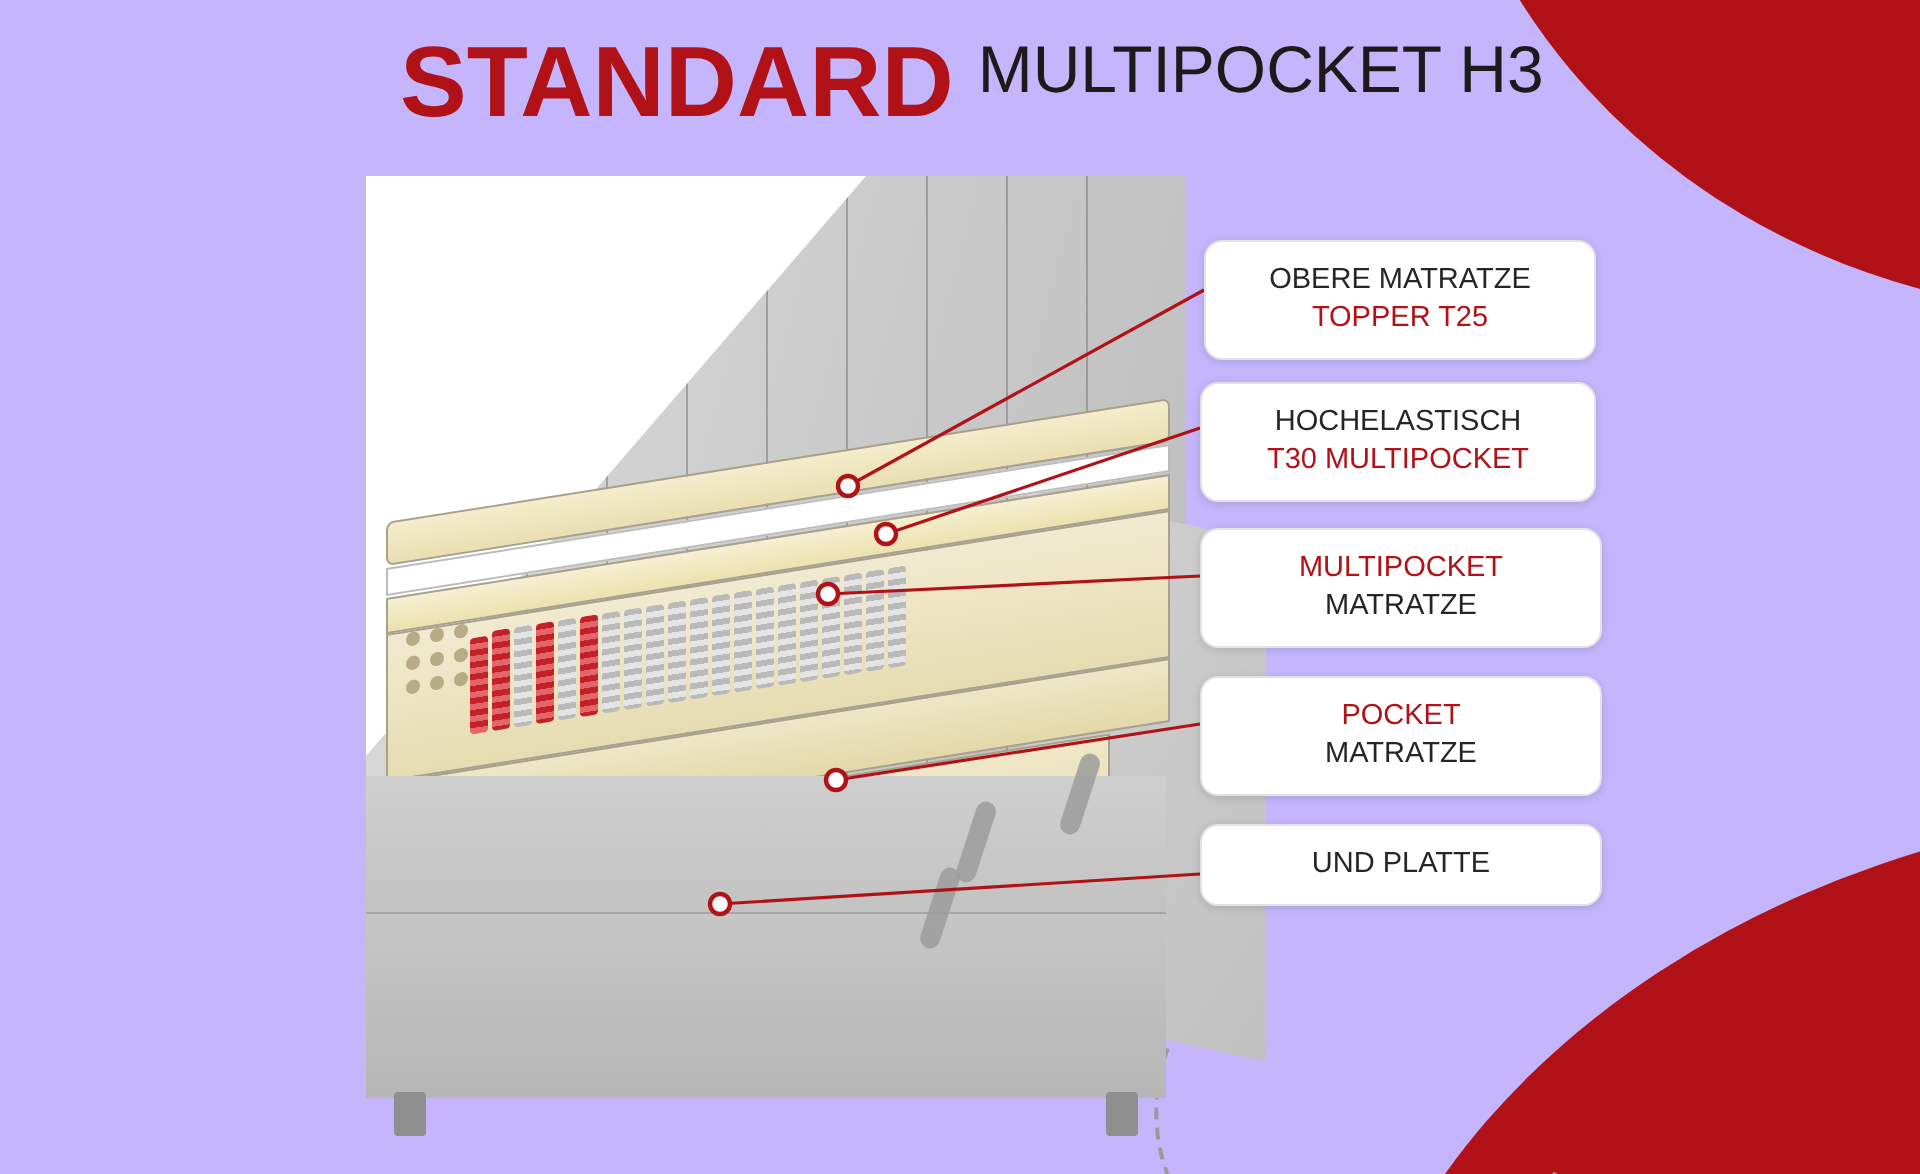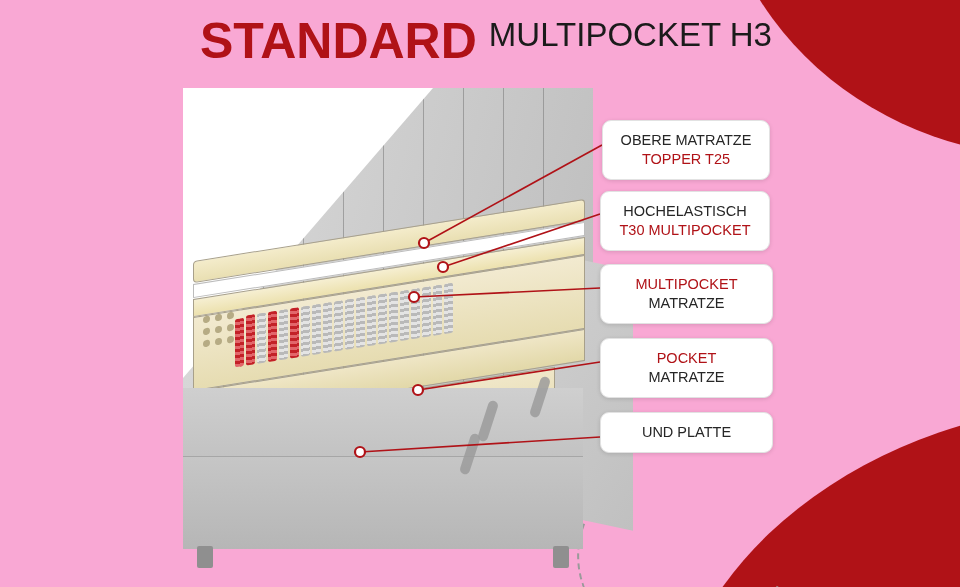--- a/index.html
+++ b/index.html
@@ -7,21 +7,21 @@
     padding: 0;
     background: #ffffff;
   }
   body {
     font-family: "Liberation Sans", sans-serif;
   }
   #stage {
     position: relative;
     width: 960px;
     height: 587px;
-    background: #f9a8d4;
+    background: #c4b5fd;
     overflow: hidden;
   }
 
   
   .swoosh {
     position: absolute;
     pointer-events: none;
   }
   .swoosh-tr {
     top: -140px;
@@ -243,21 +243,21 @@
     opacity: 0.85;
   }
 
   
   .callout {
     position: absolute;
     background: #ffffff;
     border: 1px solid #e2e2e2;
     border-radius: 9px;
     box-shadow: 0 1px 4px rgba(0,0,0,0.13);
-    padding: 10px 8px;
+    padding: 10px 22px;
     min-width: 150px;
     text-align: center;
     line-height: 19px;
   }
   .callout .l1, .callout .l2 {
     display: block;
     font-size: 14.5px;
     color: #262626;
     white-space: nowrap;
   }

